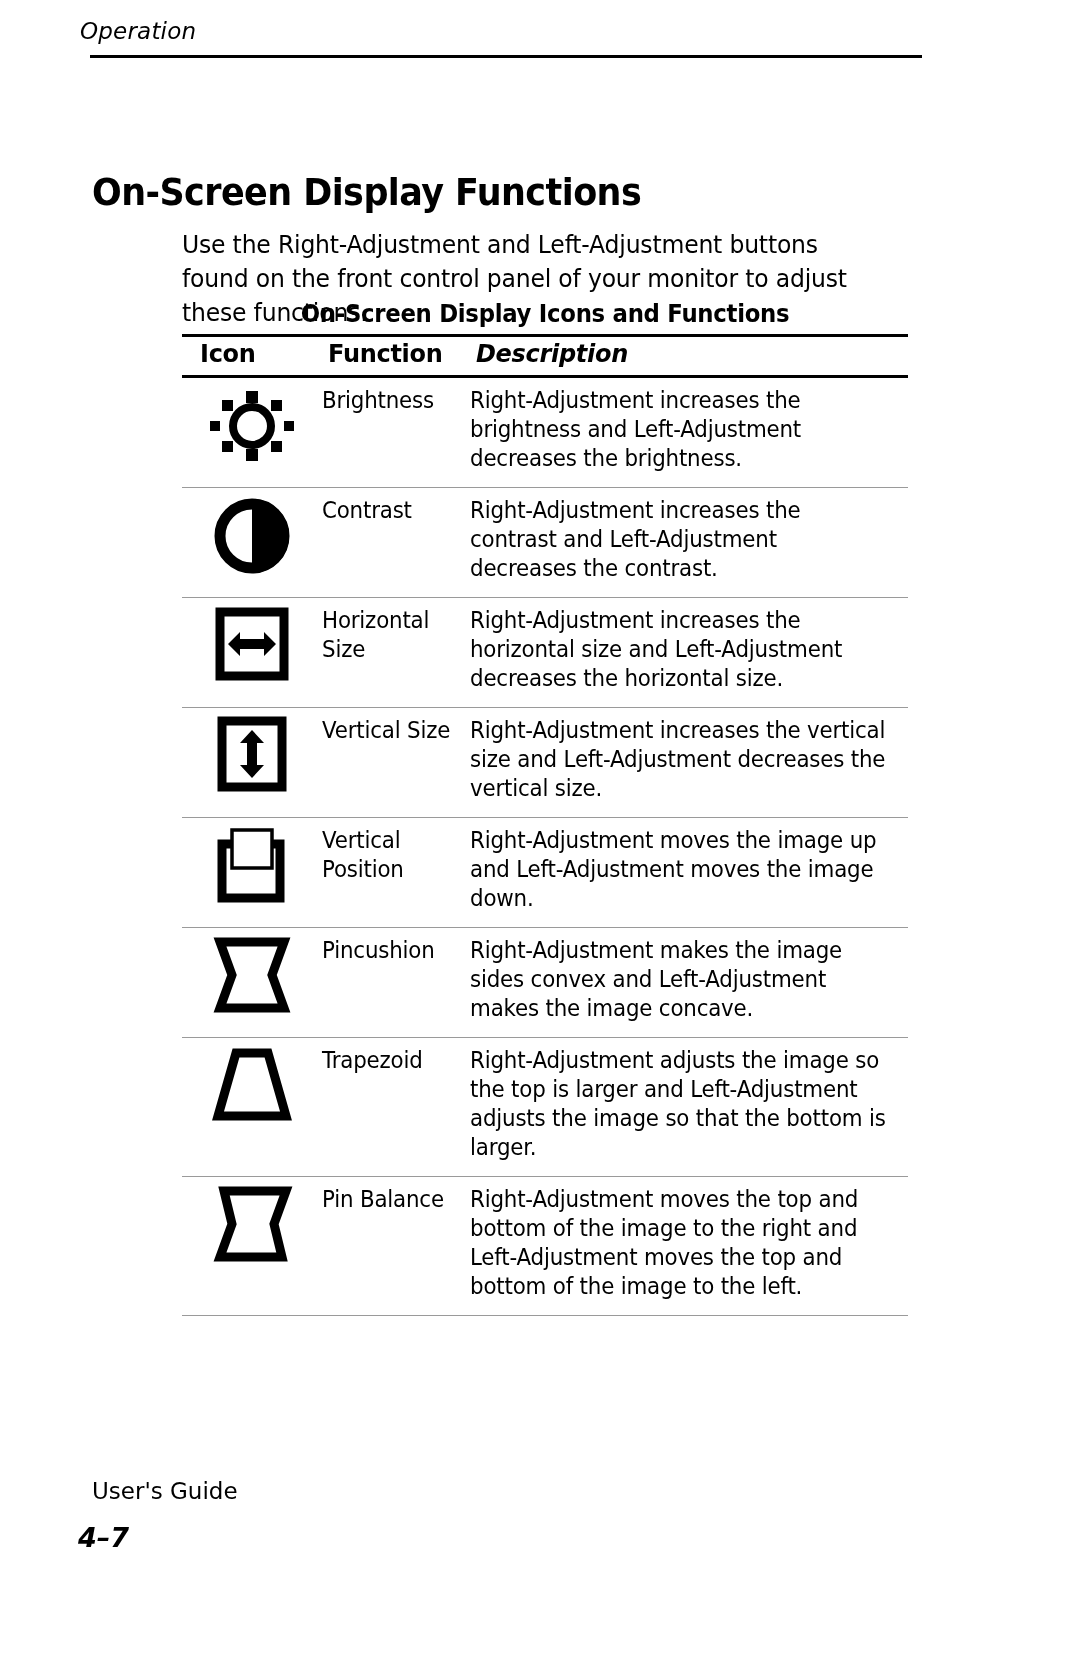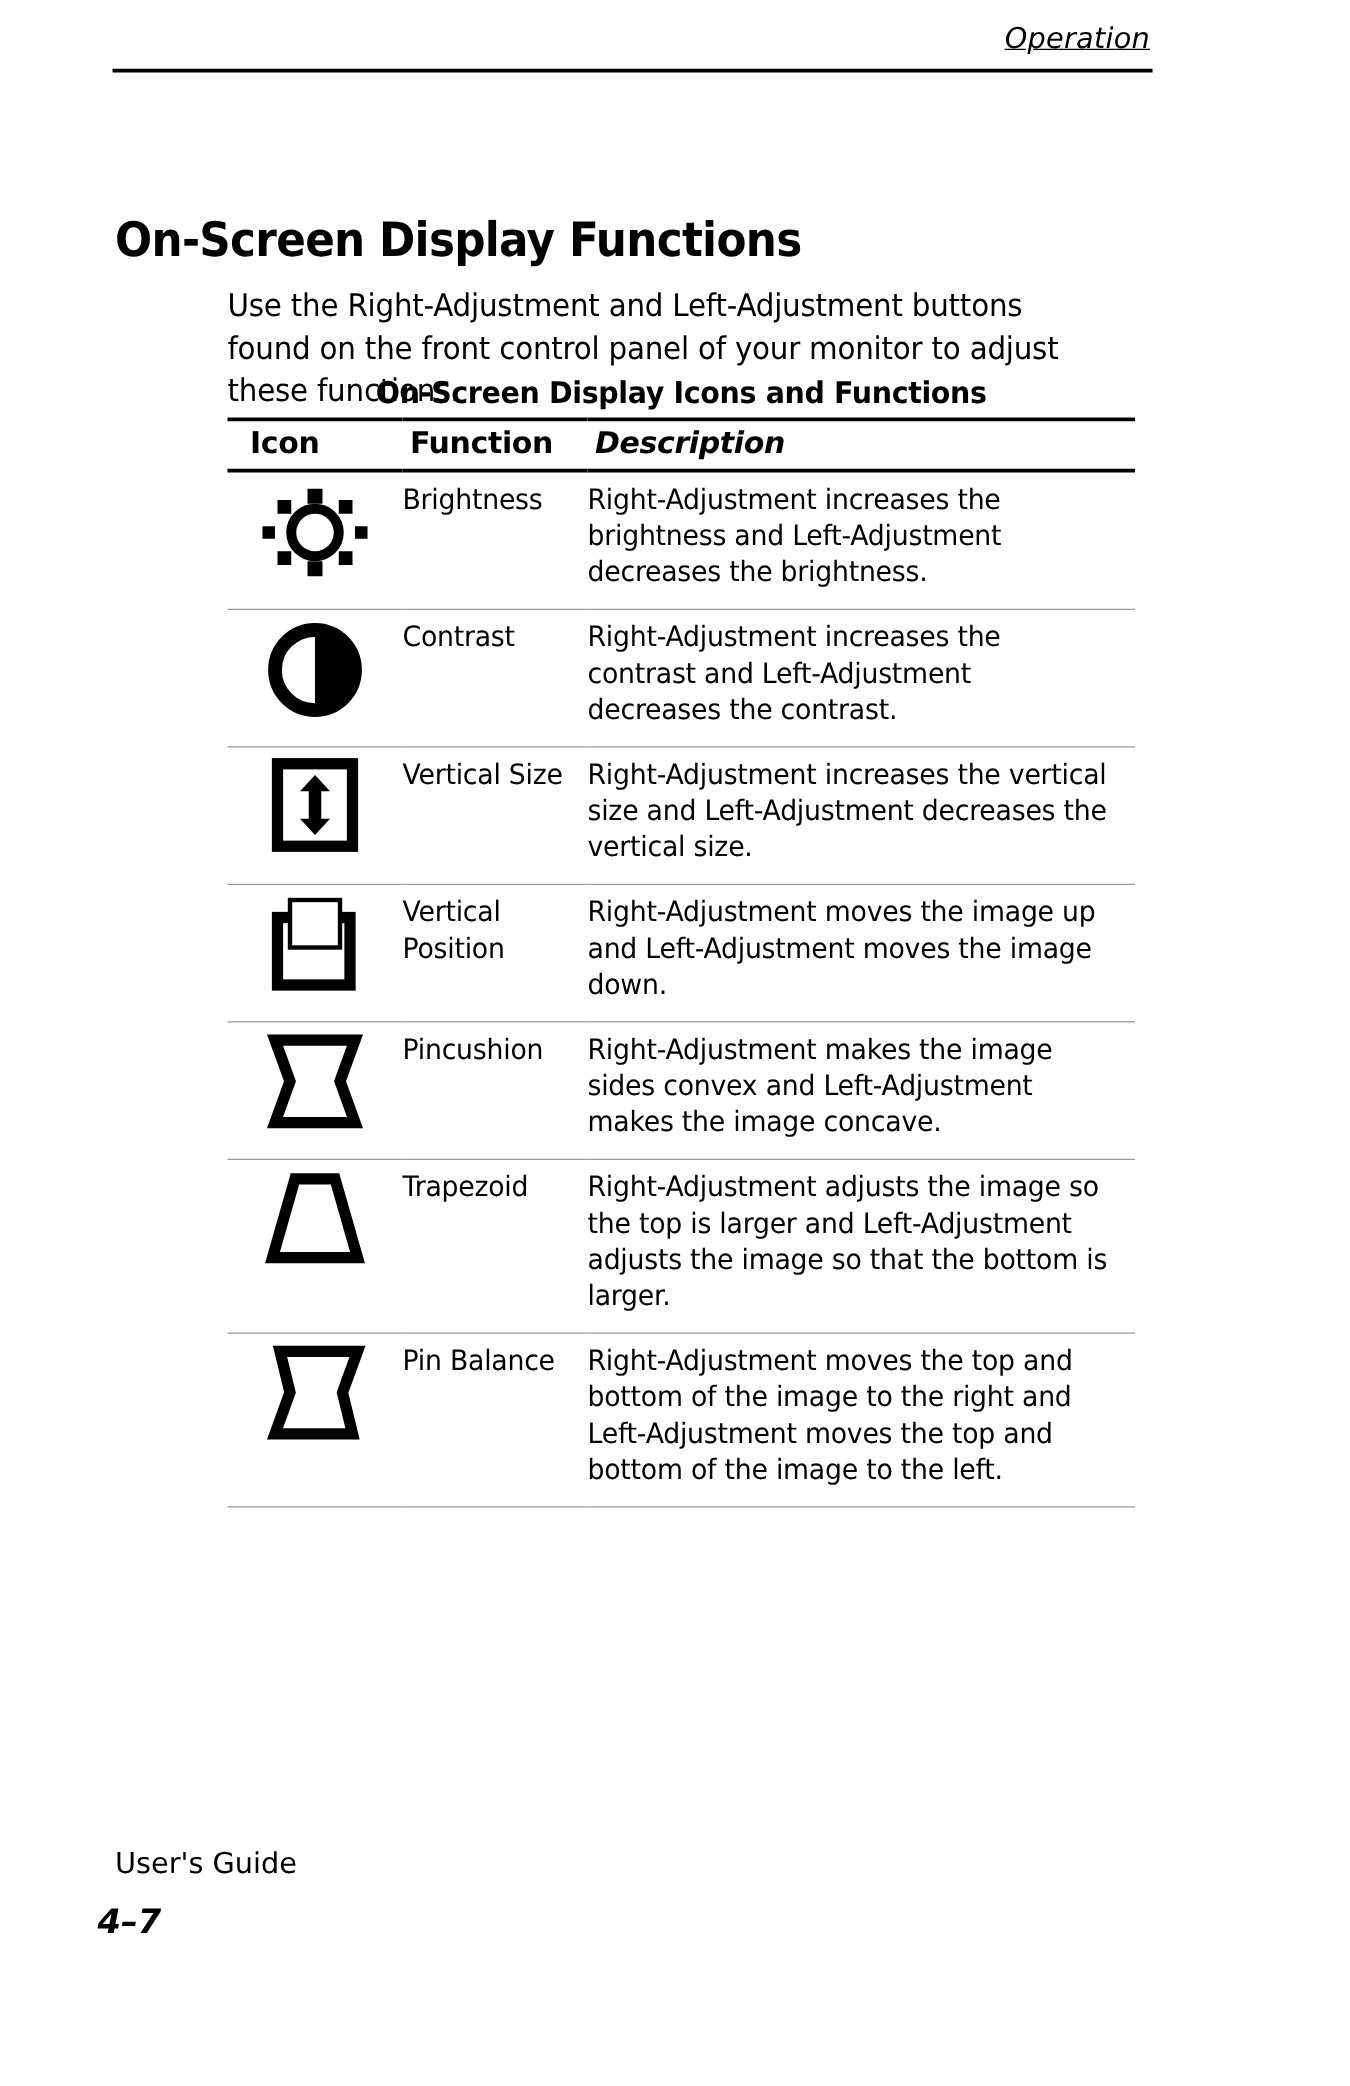--- a/index.html
+++ b/index.html
@@ -20,25 +20,23 @@
     position: absolute;
     left: 0; top: 0;
     width: 1080px;
     height: 1669px;
     box-sizing: border-box;
   }
 
   
   .header {
     position: absolute;
-    left: 90px;
+    left: 80px;
     top: 18px;
     width: 830px;
-    text-align: right;
-    text-decoration: underline;
   }
   .header-title {
     font-family: "DejaVu Sans", sans-serif;
     font-style: italic;
     font-size: 23px;
     letter-spacing: 0.2px;
     color: #000;
   }
   .header-rule {
     position: absolute;
@@ -239,20 +237,36 @@
           </td>
           <td class="cell-func">
             <span class="txt-squeeze">Contrast</span>
           </td>
           <td class="cell-desc">
             <span class="txt-squeeze">Right-Adjustment increases the contrast and Left-Adjustment decreases the contrast.</span>
           </td>
         </tr>
 
 
+        <tr>
+          <td class="cell-icon">
+            <span class="icon-box">
+              <svg width="96" height="78" viewBox="0 0 96 78">
+                <rect x="16" y="6" width="64" height="64" fill="#fff" stroke="#000" stroke-width="9"></rect>
+                <path d="M24 38 L36 26 L36 33 L60 33 L60 26 L72 38 L60 50 L60 43 L36 43 L36 50 Z" fill="#000"></path>
+              </svg>
+            </span>
+          </td>
+          <td class="cell-func">
+            <span class="txt-squeeze">Horizontal Size</span>
+          </td>
+          <td class="cell-desc">
+            <span class="txt-squeeze">Right-Adjustment increases the horizontal size and Left-Adjustment decreases the horizontal size.</span>
+          </td>
+        </tr>
 
         <tr>
           <td class="cell-icon">
             <span class="icon-box">
               <svg width="96" height="78" viewBox="0 0 96 78">
                 <rect x="18" y="5" width="60" height="66" fill="#fff" stroke="#000" stroke-width="9"></rect>
                 <path d="M48 14 L60 27 L53 27 L53 49 L60 49 L48 62 L36 49 L43 49 L43 27 L36 27 Z" fill="#000"></path>
               </svg>
             </span>
           </td>

